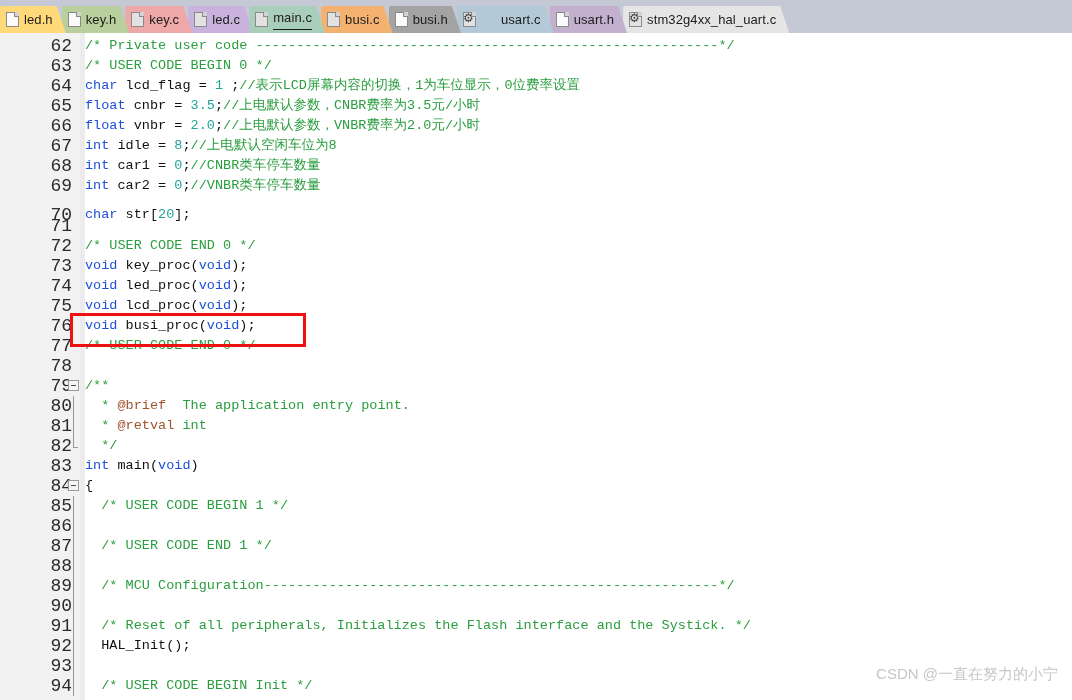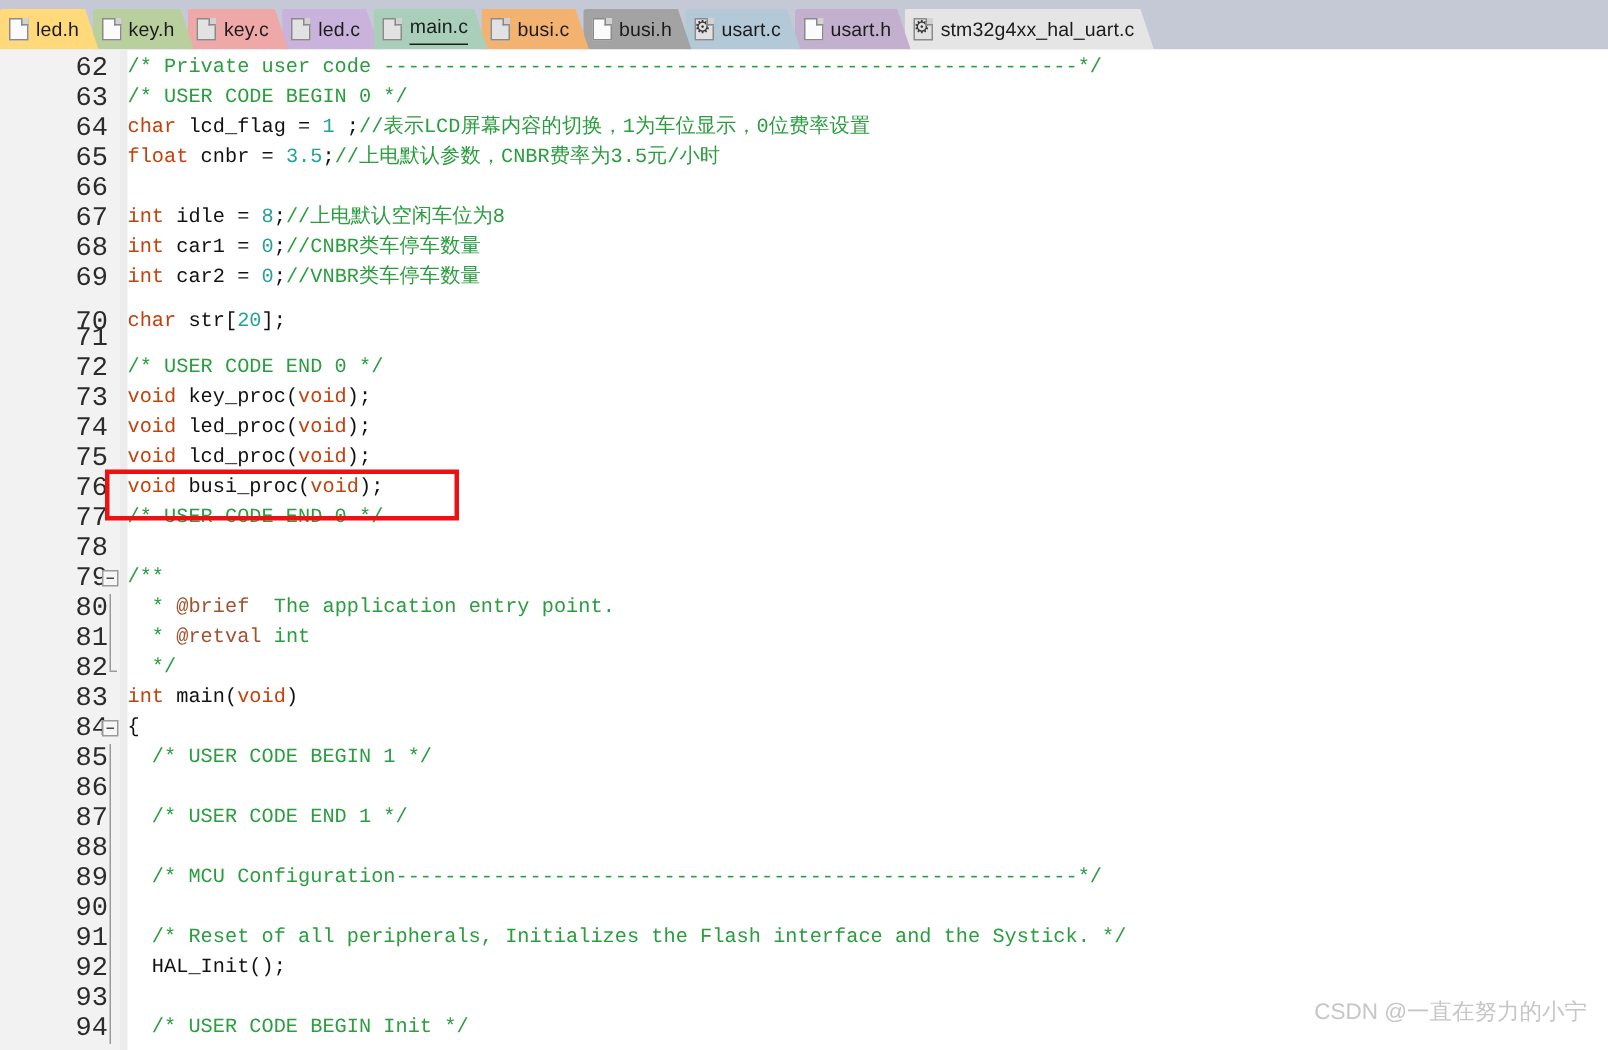--- a/index.html
+++ b/index.html
@@ -140,21 +140,21 @@
     left: 85px;
     white-space: pre;
     font-family: "Liberation Mono", "DejaVu Sans Mono", monospace;
     font-size: 13.5px;
     letter-spacing: 0.02px;
   }
 
   
   .cm  { color: #2a9d3f; }            
   .doctag { color: #a0522d; }         
-  .kw  { color: #c2410c; }            
+  .kw  { color: #1d4ed8; }            
   .id  { color: #111111; }            
   .num { color: #22a39a; }            
   .pun { color: #111111; }
 
   
   .fold {
     position: absolute;
     width: 11px; height: 11px;
     border: 1px solid #9a9a9a;
     background: #f6f6f6;
@@ -228,21 +228,21 @@
           <span class="tab-label">main.c</span>
         </div>
         <div class="tab" style="background: rgb(244, 178, 113); z-index: 15;">
           <span class="ficon gray"></span>
           <span class="tab-label">busi.c</span>
         </div>
         <div class="tab" style="background: #a3a3a3; z-index: 14;">
           <span class="ficon"></span>
           <span class="tab-label">busi.h</span>
         </div>
-        <div class="tab" style="background: rgb(180, 201, 216); z-index: 13;">
+        <div class="tab" style="background: rgb(180, 201, 216); z-index: 13; gap: 20px;">
           <span class="ficon gray gear"></span>
           <span class="tab-label">usart.c</span>
         </div>
         <div class="tab" style="background: rgb(195, 176, 207); z-index: 12;">
           <span class="ficon"></span>
           <span class="tab-label">usart.h</span>
         </div>
         <div class="tab" style="background: #e5e5e5; z-index: 11;">
           <span class="ficon gray gear"></span>
           <span class="tab-label">stm32g4xx_hal_uart.c</span>
@@ -251,21 +251,21 @@
   </div>
 
   <div id="editor">
     <div id="gutter-bg"></div>
     <div id="gutter-strip"></div>
     <div id="code-area">
         <div class="code-line" style="top: 3px;"><span class="lineno">62</span><span class="codetext"><span class="cm">/* Private user code ---------------------------------------------------------*/</span></span></div>
         <div class="code-line" style="top: 23px;"><span class="lineno">63</span><span class="codetext"><span class="cm">/* USER CODE BEGIN 0 */</span></span></div>
         <div class="code-line" style="top: 43px;"><span class="lineno">64</span><span class="codetext"><span class="kw">char</span><span class="id"> lcd_flag </span><span class="pun">=</span><span class="id"> </span><span class="num">1</span><span class="pun"> ;</span><span class="cm">//表示LCD屏幕内容的切换，1为车位显示，0位费率设置</span></span></div>
         <div class="code-line" style="top: 63px;"><span class="lineno">65</span><span class="codetext"><span class="kw">float</span><span class="id"> cnbr </span><span class="pun">=</span><span class="id"> </span><span class="num">3.5</span><span class="pun">;</span><span class="cm">//上电默认参数，CNBR费率为3.5元/小时</span></span></div>
-        <div class="code-line" style="top: 83px;"><span class="lineno">66</span></div>
+        <div class="code-line" style="top: 83px;"><span class="lineno">66</span><span class="codetext"><span class="kw">float</span><span class="id"> vnbr </span><span class="pun">=</span><span class="id"> </span><span class="num">2.0</span><span class="pun">;</span><span class="cm">//上电默认参数，VNBR费率为2.0元/小时</span></span></div>
         <div class="code-line" style="top: 103px;"><span class="lineno">67</span><span class="codetext"><span class="kw">int</span><span class="id"> idle </span><span class="pun">=</span><span class="id"> </span><span class="num">8</span><span class="pun">;</span><span class="cm">//上电默认空闲车位为8</span></span></div>
         <div class="code-line" style="top: 123px;"><span class="lineno">68</span><span class="codetext"><span class="kw">int</span><span class="id"> car1 </span><span class="pun">=</span><span class="id"> </span><span class="num">0</span><span class="pun">;</span><span class="cm">//CNBR类车停车数量</span></span></div>
         <div class="code-line" style="top: 143px;"><span class="lineno">69</span><span class="codetext"><span class="kw">int</span><span class="id"> car2 </span><span class="pun">=</span><span class="id"> </span><span class="num">0</span><span class="pun">;</span><span class="cm">//VNBR类车停车数量</span></span></div>
         <div class="code-line" style="top: 172px;"><span class="lineno">70</span><span class="codetext"><span class="kw">char</span><span class="id"> str[</span><span class="num">20</span><span class="pun">];</span></span></div>
         <div class="code-line" style="top: 183px;"><span class="lineno">71</span><span class="codetext"></span></div>
         <div class="code-line" style="top: 203px;"><span class="lineno">72</span><span class="codetext"><span class="cm">/* USER CODE END 0 */</span></span></div>
         <div class="code-line" style="top: 223px;"><span class="lineno">73</span><span class="codetext"><span class="kw">void</span><span class="id"> key_proc</span><span class="pun">(</span><span class="kw">void</span><span class="pun">);</span></span></div>
         <div class="code-line" style="top: 243px;"><span class="lineno">74</span><span class="codetext"><span class="kw">void</span><span class="id"> led_proc</span><span class="pun">(</span><span class="kw">void</span><span class="pun">);</span></span></div>
         <div class="code-line" style="top: 263px;"><span class="lineno">75</span><span class="codetext"><span class="kw">void</span><span class="id"> lcd_proc</span><span class="pun">(</span><span class="kw">void</span><span class="pun">);</span></span></div>
         <div class="code-line" style="top: 283px;"><span class="lineno">76</span><span class="codetext"><span class="kw">void</span><span class="id"> busi_proc</span><span class="pun">(</span><span class="kw">void</span><span class="pun">);</span></span></div>

